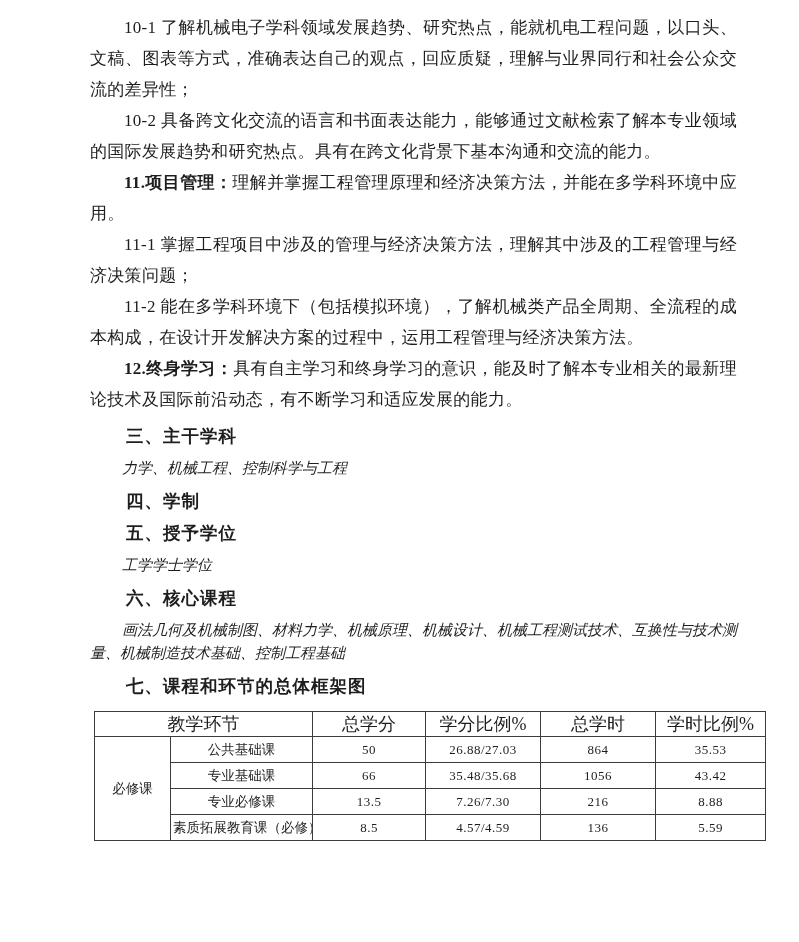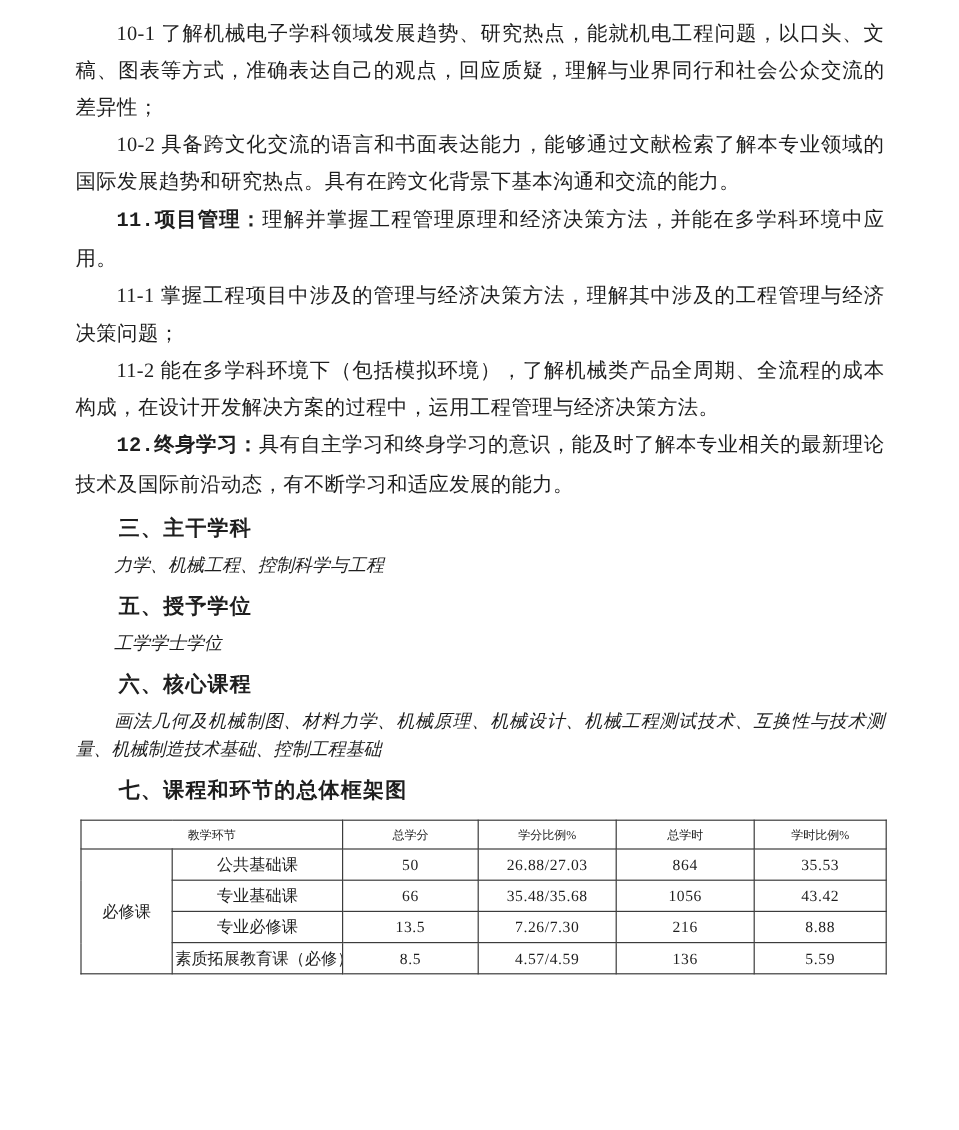--- a/index.html
+++ b/index.html
@@ -8,31 +8,31 @@
     width: 799px;
     height: 942px;
     background: #ffffff;
     color: #1e1e1e;
     font-family: "Liberation Serif", "DejaVu Serif", serif;
     overflow: hidden;
   }
   .page {
     width: 799px;
     height: 942px;
-    padding: 12px 62px 0 63px;
+    padding: 12px 62px 0 90px;
   }
   .para {
     margin: 0;
     font-size: 17px;
     line-height: 31px;
     text-indent: 34px;
     text-align: justify;
     letter-spacing: 0.3px;
   }
-  .para .lead { font-weight: bold; font-family: Liberation Mono, monospace; }
+  .para .lead { font-weight: bold; }
   .sec-heading {
     margin: 10px 0 10px 0;
     font-size: 17.5px;
     line-height: 22px;
     font-weight: bold;
     text-indent: 36px;
     letter-spacing: 1px;
   }
   .sec-body {
     margin: 0 0 8px 0;
@@ -50,41 +50,42 @@
   }
   .frame-table th, .frame-table td {
     border: 1px solid #3c3c3c;
     text-align: center;
     vertical-align: middle;
     font-weight: normal;
     padding: 0 2px;
     overflow: hidden;
     white-space: nowrap;
   }
-  .frame-table th { height: 24px; font-size: 10px; }
+  .frame-table th { height: 24px; font-size: 18px; }
   .frame-table td { height: 26px; font-size: 13.5px; }
   .frame-table td.num { font-size: 13px; letter-spacing: 0.5px; text-align: center; }
 </style>
 </head>
 <body>
 
 <div class="page">
 
   <p class="para">10-1 了解机械电子学科领域发展趋势、研究热点，能就机电工程问题，以口头、文稿、图表等方式，准确表达自己的观点，回应质疑，理解与业界同行和社会公众交流的差异性；</p>
   <p class="para">10-2 具备跨文化交流的语言和书面表达能力，能够通过文献检索了解本专业领域的国际发展趋势和研究热点。具有在跨文化背景下基本沟通和交流的能力。</p>
 
   <p class="para"><span class="lead">11.项目管理：</span><span>理解并掌握工程管理原理和经济决策方法，并能在多学科环境中应用。</span></p>
   <p class="para">11-1 掌握工程项目中涉及的管理与经济决策方法，理解其中涉及的工程管理与经济决策问题；</p>
   <p class="para">11-2 能在多学科环境下（包括模拟环境），了解机械类产品全周期、全流程的成本构成，在设计开发解决方案的过程中，运用工程管理与经济决策方法。</p>
 
   <p class="para"><span class="lead">12.终身学习：</span><span>具有自主学习和终身学习的意识，能及时了解本专业相关的最新理论技术及国际前沿动态，有不断学习和适应发展的能力。</span></p>
 
   <h2 class="sec-heading">三、主干学科</h2>
   <p class="sec-body">力学、机械工程、控制科学与工程</p>
 
+  <h2 class="sec-heading">四、学制</h2>
 
   <h2 class="sec-heading">五、授予学位</h2>
   <p class="sec-body">工学学士学位</p>
 
   <h2 class="sec-heading">六、核心课程</h2>
   <p class="sec-body">画法几何及机械制图、材料力学、机械原理、机械设计、机械工程测试技术、互换性与技术测量、机械制造技术基础、控制工程基础</p>
 
   <h2 class="sec-heading">七、课程和环节的总体框架图</h2>
 
   <table class="frame-table">

